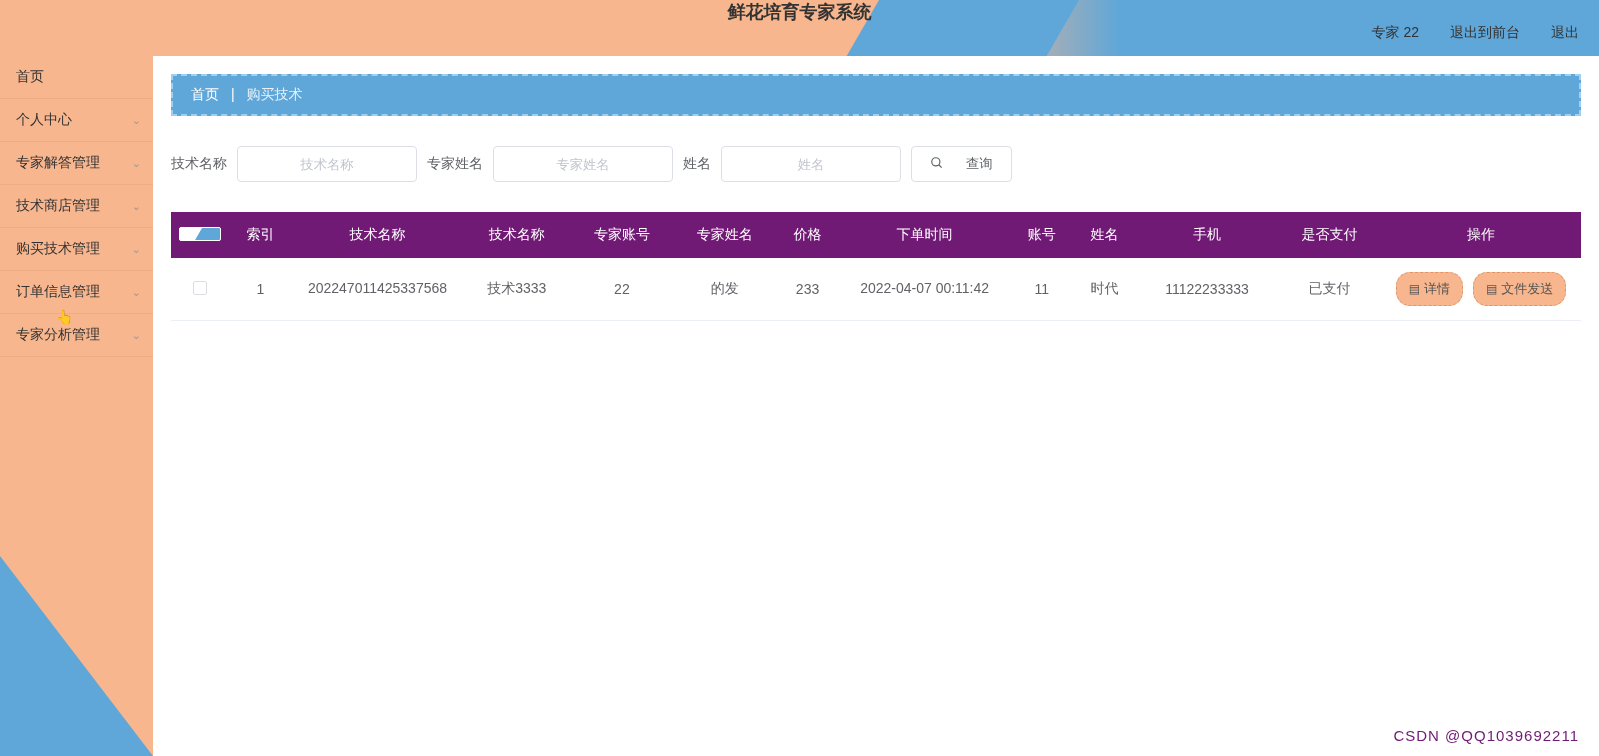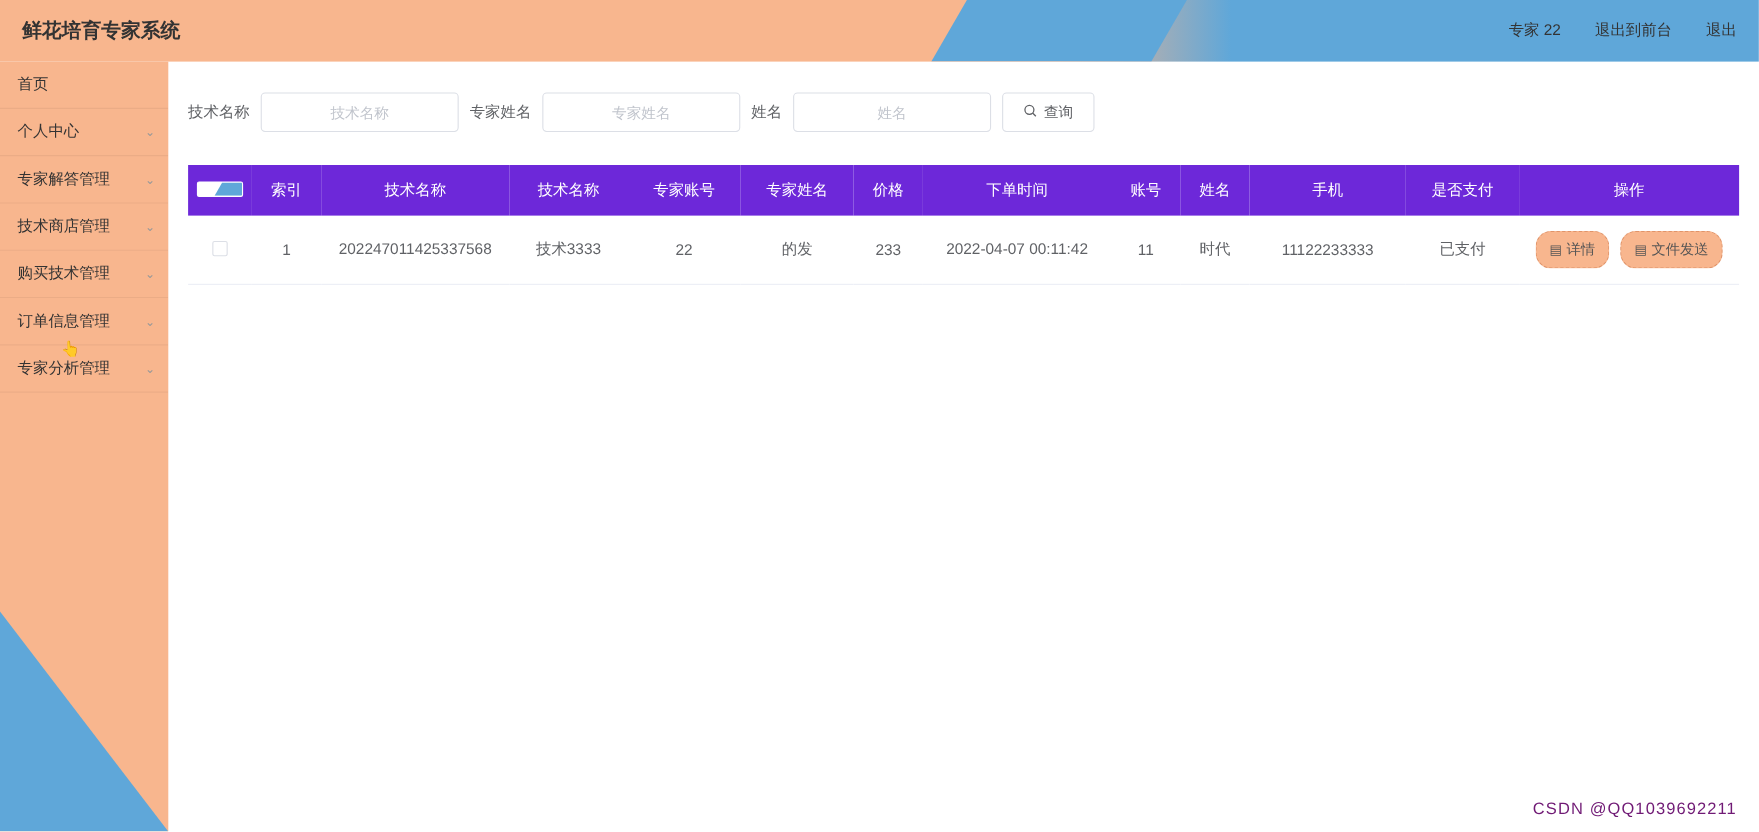--- a/index.html
+++ b/index.html
@@ -6,20 +6,21 @@
     body { font-family: -apple-system, "Helvetica Neue", Arial, sans-serif; font-size: 14px; color: #606266; background: #fff; }
     
     .header {
       height: 56px;
       background: linear-gradient(to right, #f8b68e 0%, #f8b68e 60%, #5fa7d9 70%, #5fa7d9 100%);
       display: flex;
       align-items: center;
       padding: 0 20px;
       position: relative;
       overflow: hidden;
+      flex-direction: column;
     }
     .header::before {
       content: '';
       position: absolute;
       top: 0;
       left: 55%;
       width: 200px;
       height: 100%;
       background: #5fa7d9;
       transform: skewX(-30deg);
@@ -97,26 +98,26 @@
     .search-input::placeholder { color: #c0c4cc; }
     .search-btn {
       height: 36px;
       padding: 0 18px;
       border: 1px solid #dcdfe6;
       background: #fff;
       border-radius: 4px;
       cursor: pointer;
       display: flex;
       align-items: center;
-      gap: 5px;
+      gap: 22px;
       color: #606266;
     }
     
     .table { width: 100%; border-collapse: collapse; }
-    .table thead { background: #6d28d9; }
+    .table thead { background: #701a75; }
     .table th {
       padding: 14px 8px;
       color: #fff;
       font-weight: normal;
       text-align: center;
       font-size: 14px;
     }
     .table td {
       padding: 14px 8px;
       text-align: center;
@@ -224,20 +225,25 @@
     </div>
     <div class="menu-item">
       <span>专家分析管理</span>
       <span class="chevron">⌄</span>
     </div>
     <span class="cursor-icon">👆</span>
     <div class="sidebar-triangle"></div>
   </div>
 
   <div class="main">
+    <div class="breadcrumb">
+      <span>首页</span>
+      <span class="sep">|</span>
+      <span class="current">购买技术</span>
+    </div>
 
     <div class="search-bar">
       <span class="search-label">技术名称</span>
       <input class="search-input" placeholder="技术名称" style="">
       <span class="search-label">专家姓名</span>
       <input class="search-input" placeholder="专家姓名" style="">
       <span class="search-label">姓名</span>
       <input class="search-input" placeholder="姓名" style="">
       <button class="search-btn">
         <span>

